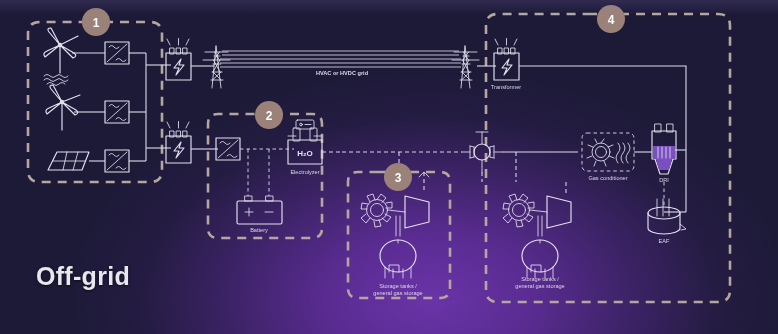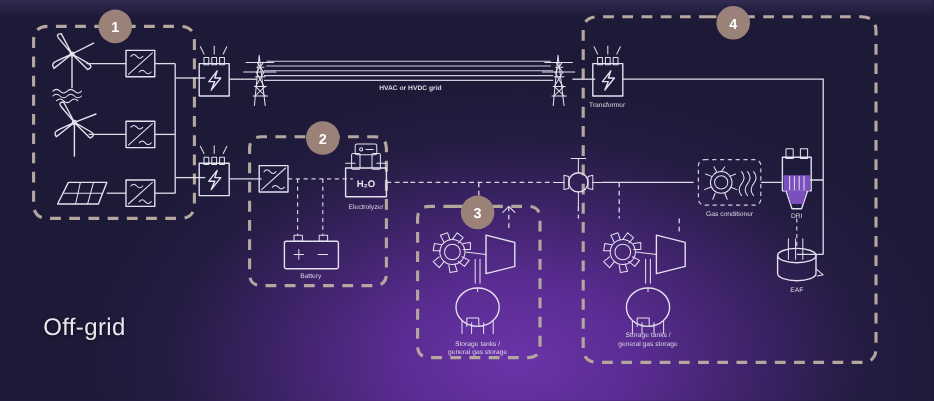--- a/index.html
+++ b/index.html
@@ -21,21 +21,21 @@
   }
   #stage::after{
     content:"";
     position:absolute; left:0; top:0; right:0; height:14px;
     background:linear-gradient(180deg, rgba(140,120,190,.18), rgba(0,0,0,0));
     pointer-events:none;
   }
   svg.diagram{ position:absolute; left:0; top:0; }
   .title{
     position:absolute; left:36px; top:262px;
-    color:#e9e7ee; font-size:20px; font-weight:normal;
+    color:#e9e7ee; font-size:25px; font-weight:bold;
     letter-spacing:.3px;
     text-shadow:0 1px 3px rgba(0,0,0,.6);
   }
   .badge-num{
     font-size:12px; font-weight:bold; fill:#ffffff;
     font-family:"Liberation Sans", sans-serif;
   }
   .lbl{
     font-size:5.6px; fill:#dcd8e6;
     font-family:"Liberation Sans", sans-serif;

